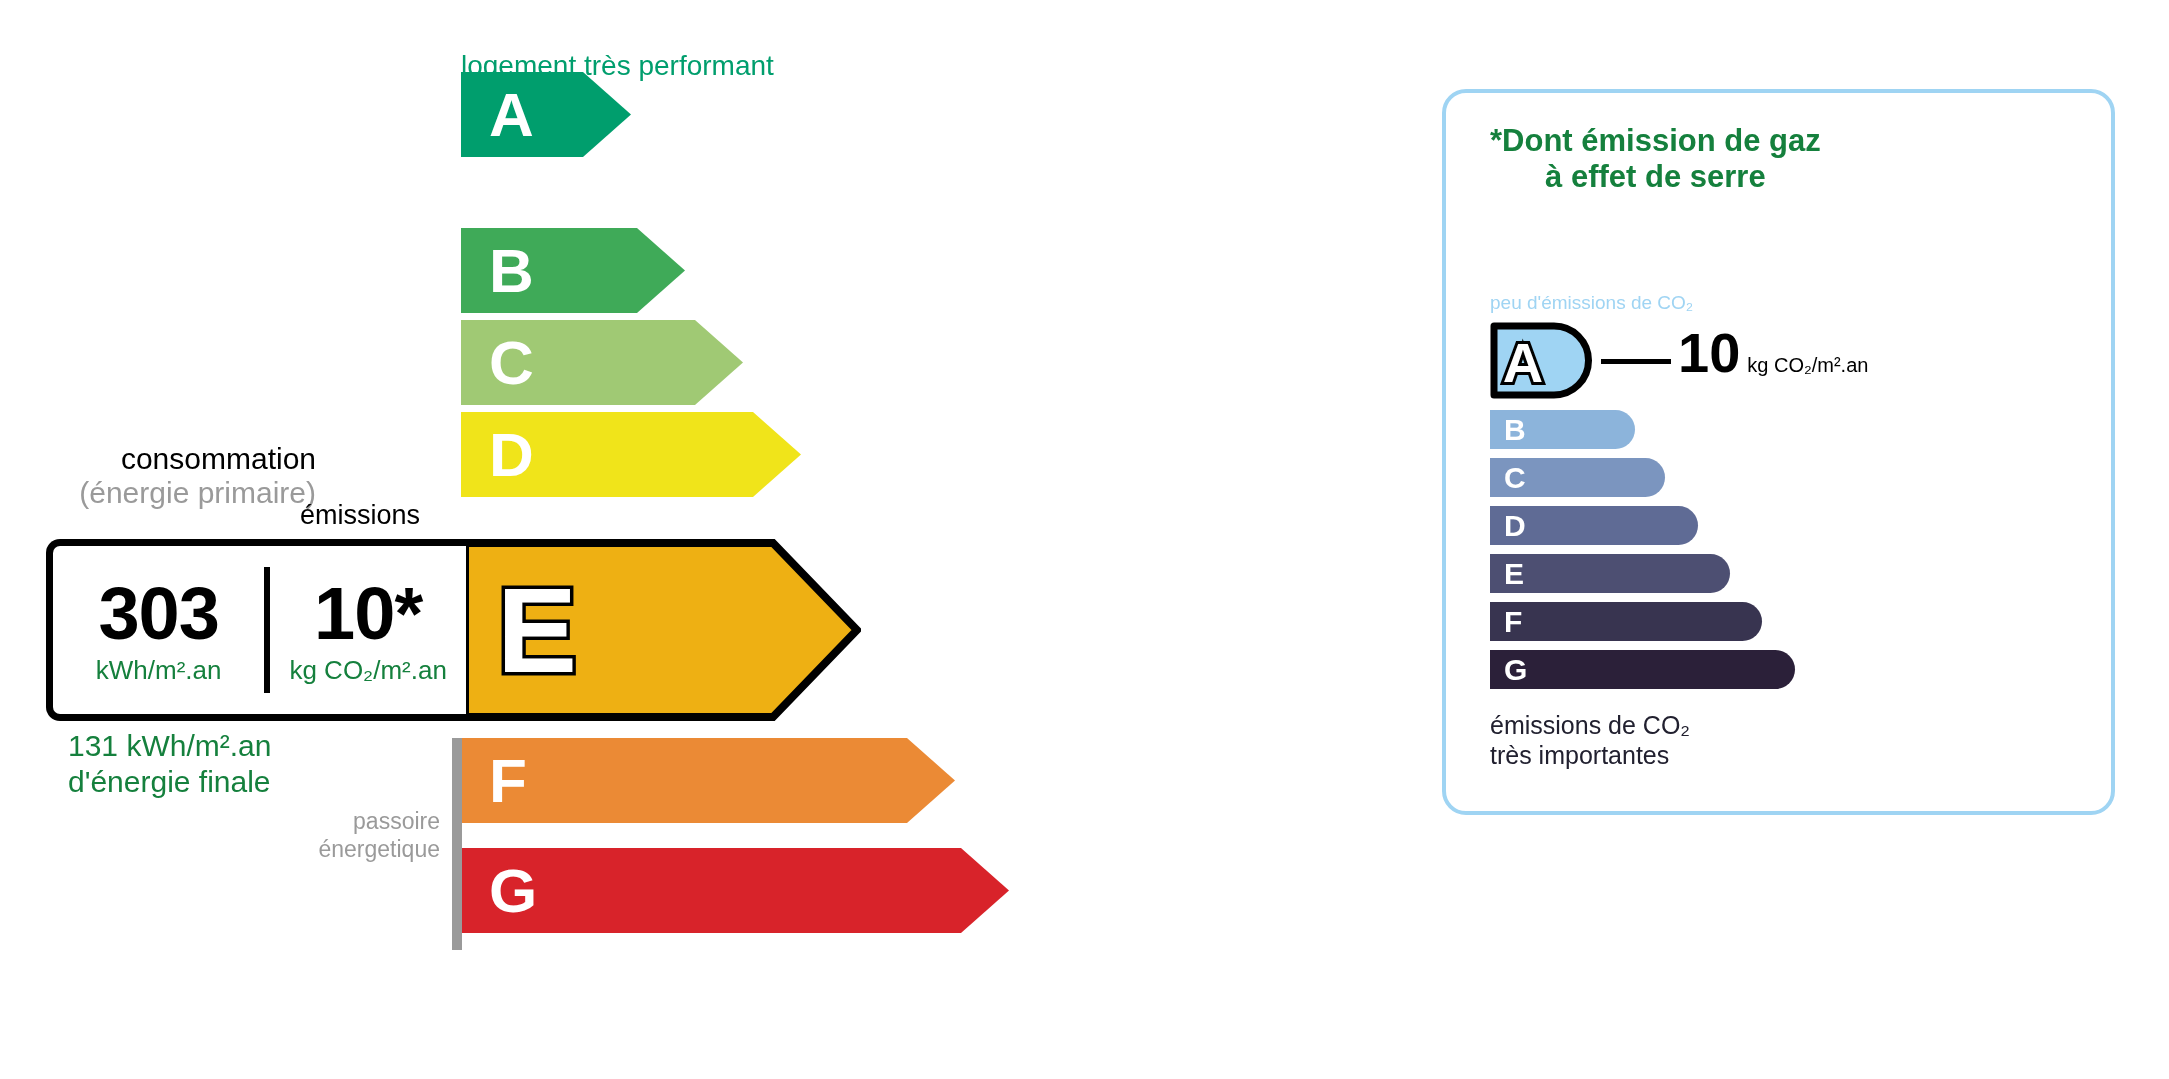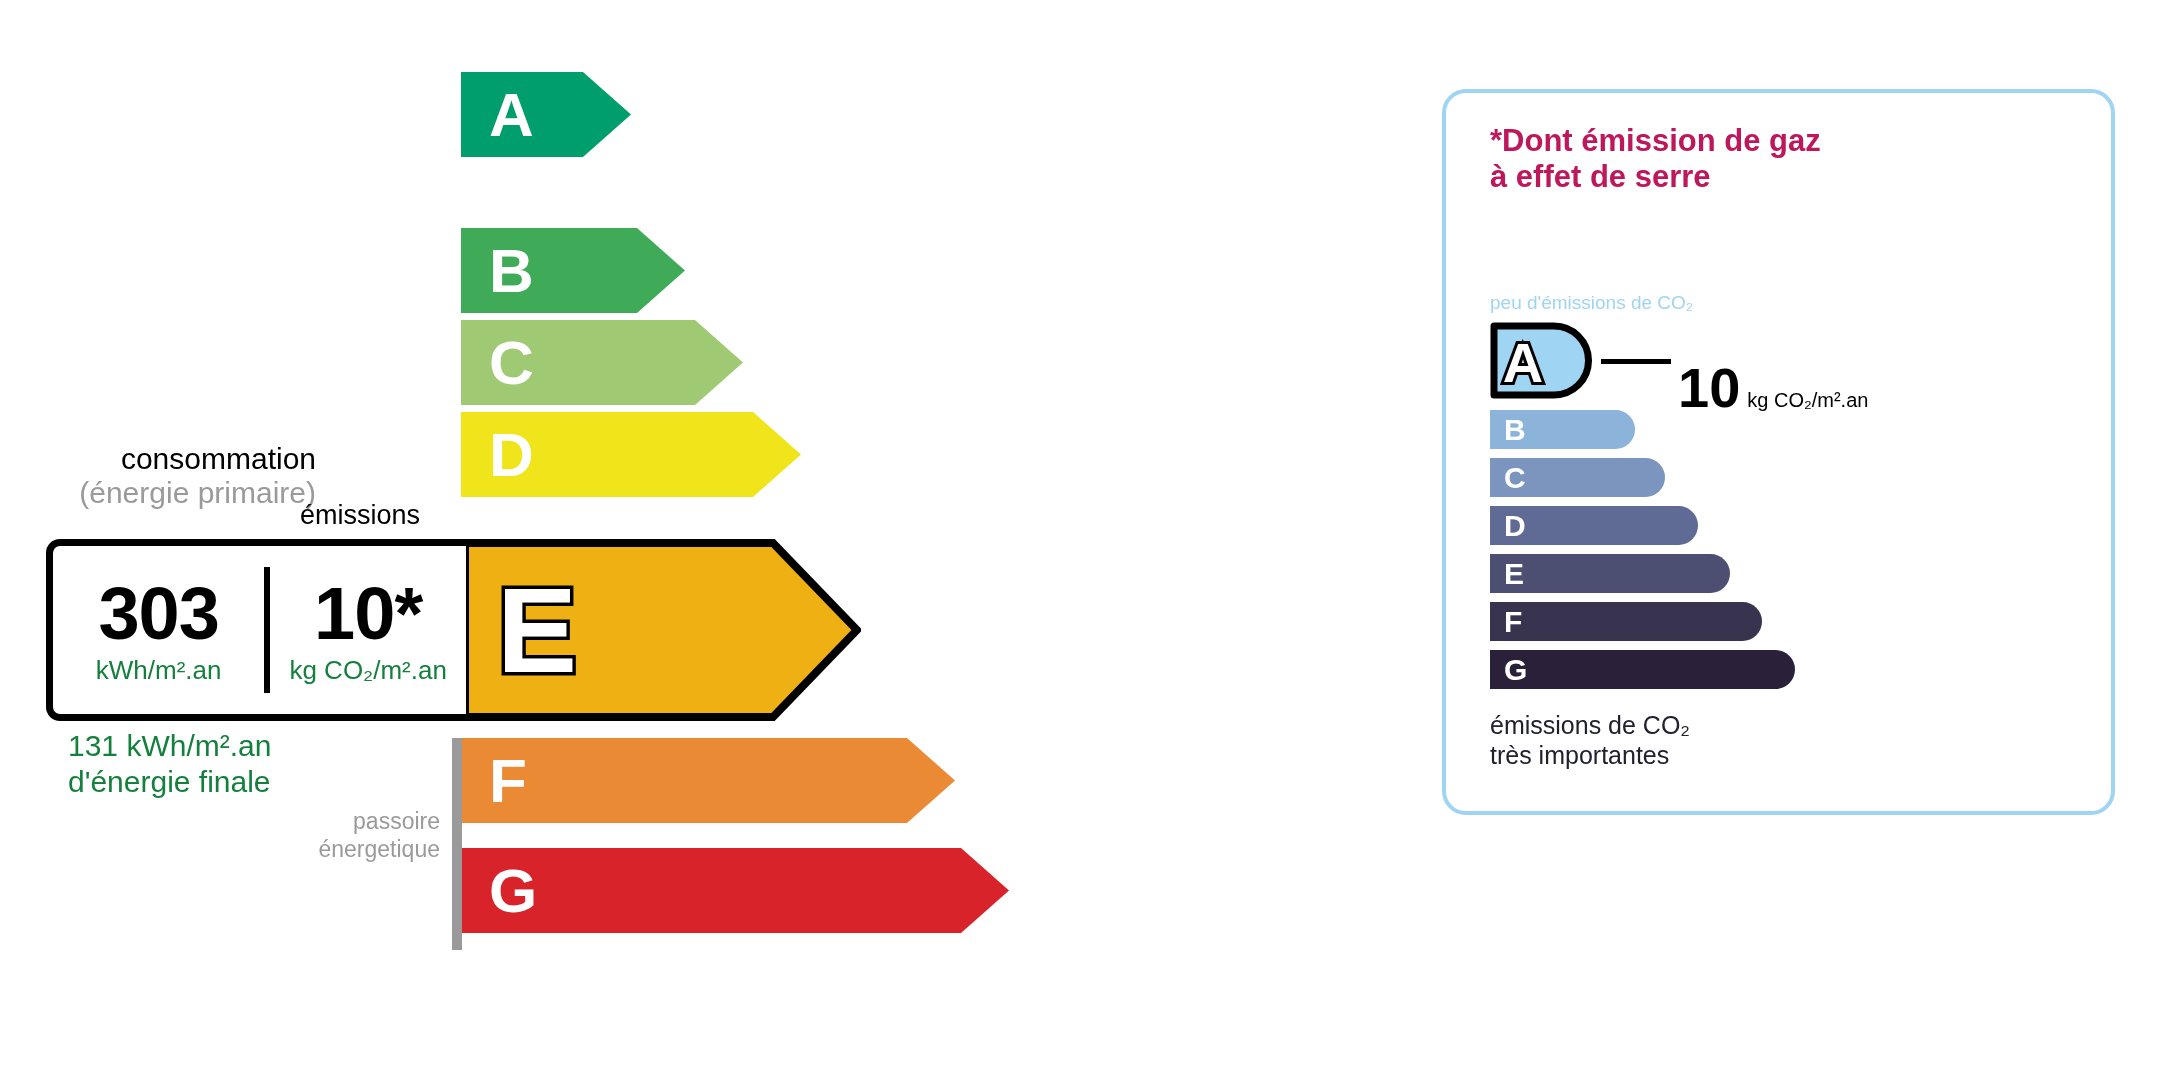--- a/index.html
+++ b/index.html
@@ -176,22 +176,23 @@
     border-radius: 24px;
     background: #ffffff;
     box-sizing: border-box;
   }
   #co2-title {
     position: absolute;
     left: 44px;
     top: 30px;
     font-size: 31px;
     font-weight: bold;
-    color: #be185d;
+    color: #15803d;
     line-height: 1.16;
+    text-align: center;
   }
   #co2-top-caption {
     position: absolute;
     left: 44px;
     top: 199px;
     font-size: 19px;
     color: #9fd4f3;
   }
   #co2-bottom-caption {
     position: absolute;
@@ -219,21 +220,20 @@
     height: 5px;
     background: #000000;
   }
   #co2-value {
     position: absolute;
     left: 232px;
     top: 232px;
     display: flex;
     align-items: baseline;
     gap: 7px;
-    margin-top: 35px;
   }
   #co2-value .num {
     font-size: 56px;
     font-weight: bold;
     color: #000000;
     line-height: 1;
   }
   #co2-value .unit {
     font-size: 20px;
     color: #000000;
@@ -254,20 +254,21 @@
     font-weight: bold;
     color: #ffffff;
     line-height: 1;
   }
 </style>
 </head>
 <body>
 
 <div id="dpe-panel">
 
+  <div class="caption-top">logement très performant</div>
 
   <div id="arrow-rows">
       <div class="arrow-row" style="top: 72px; width: 170px; height: 85px;">
         <div class="arrow">
           <svg viewBox="0 0 170 85" preserveAspectRatio="none">
             <polygon points="0,0 122,0 170,42.5 122,85 0,85" fill="#009e6d"></polygon>
           </svg>
           <span class="arrow-letter">A</span>
         </div>
       </div>

